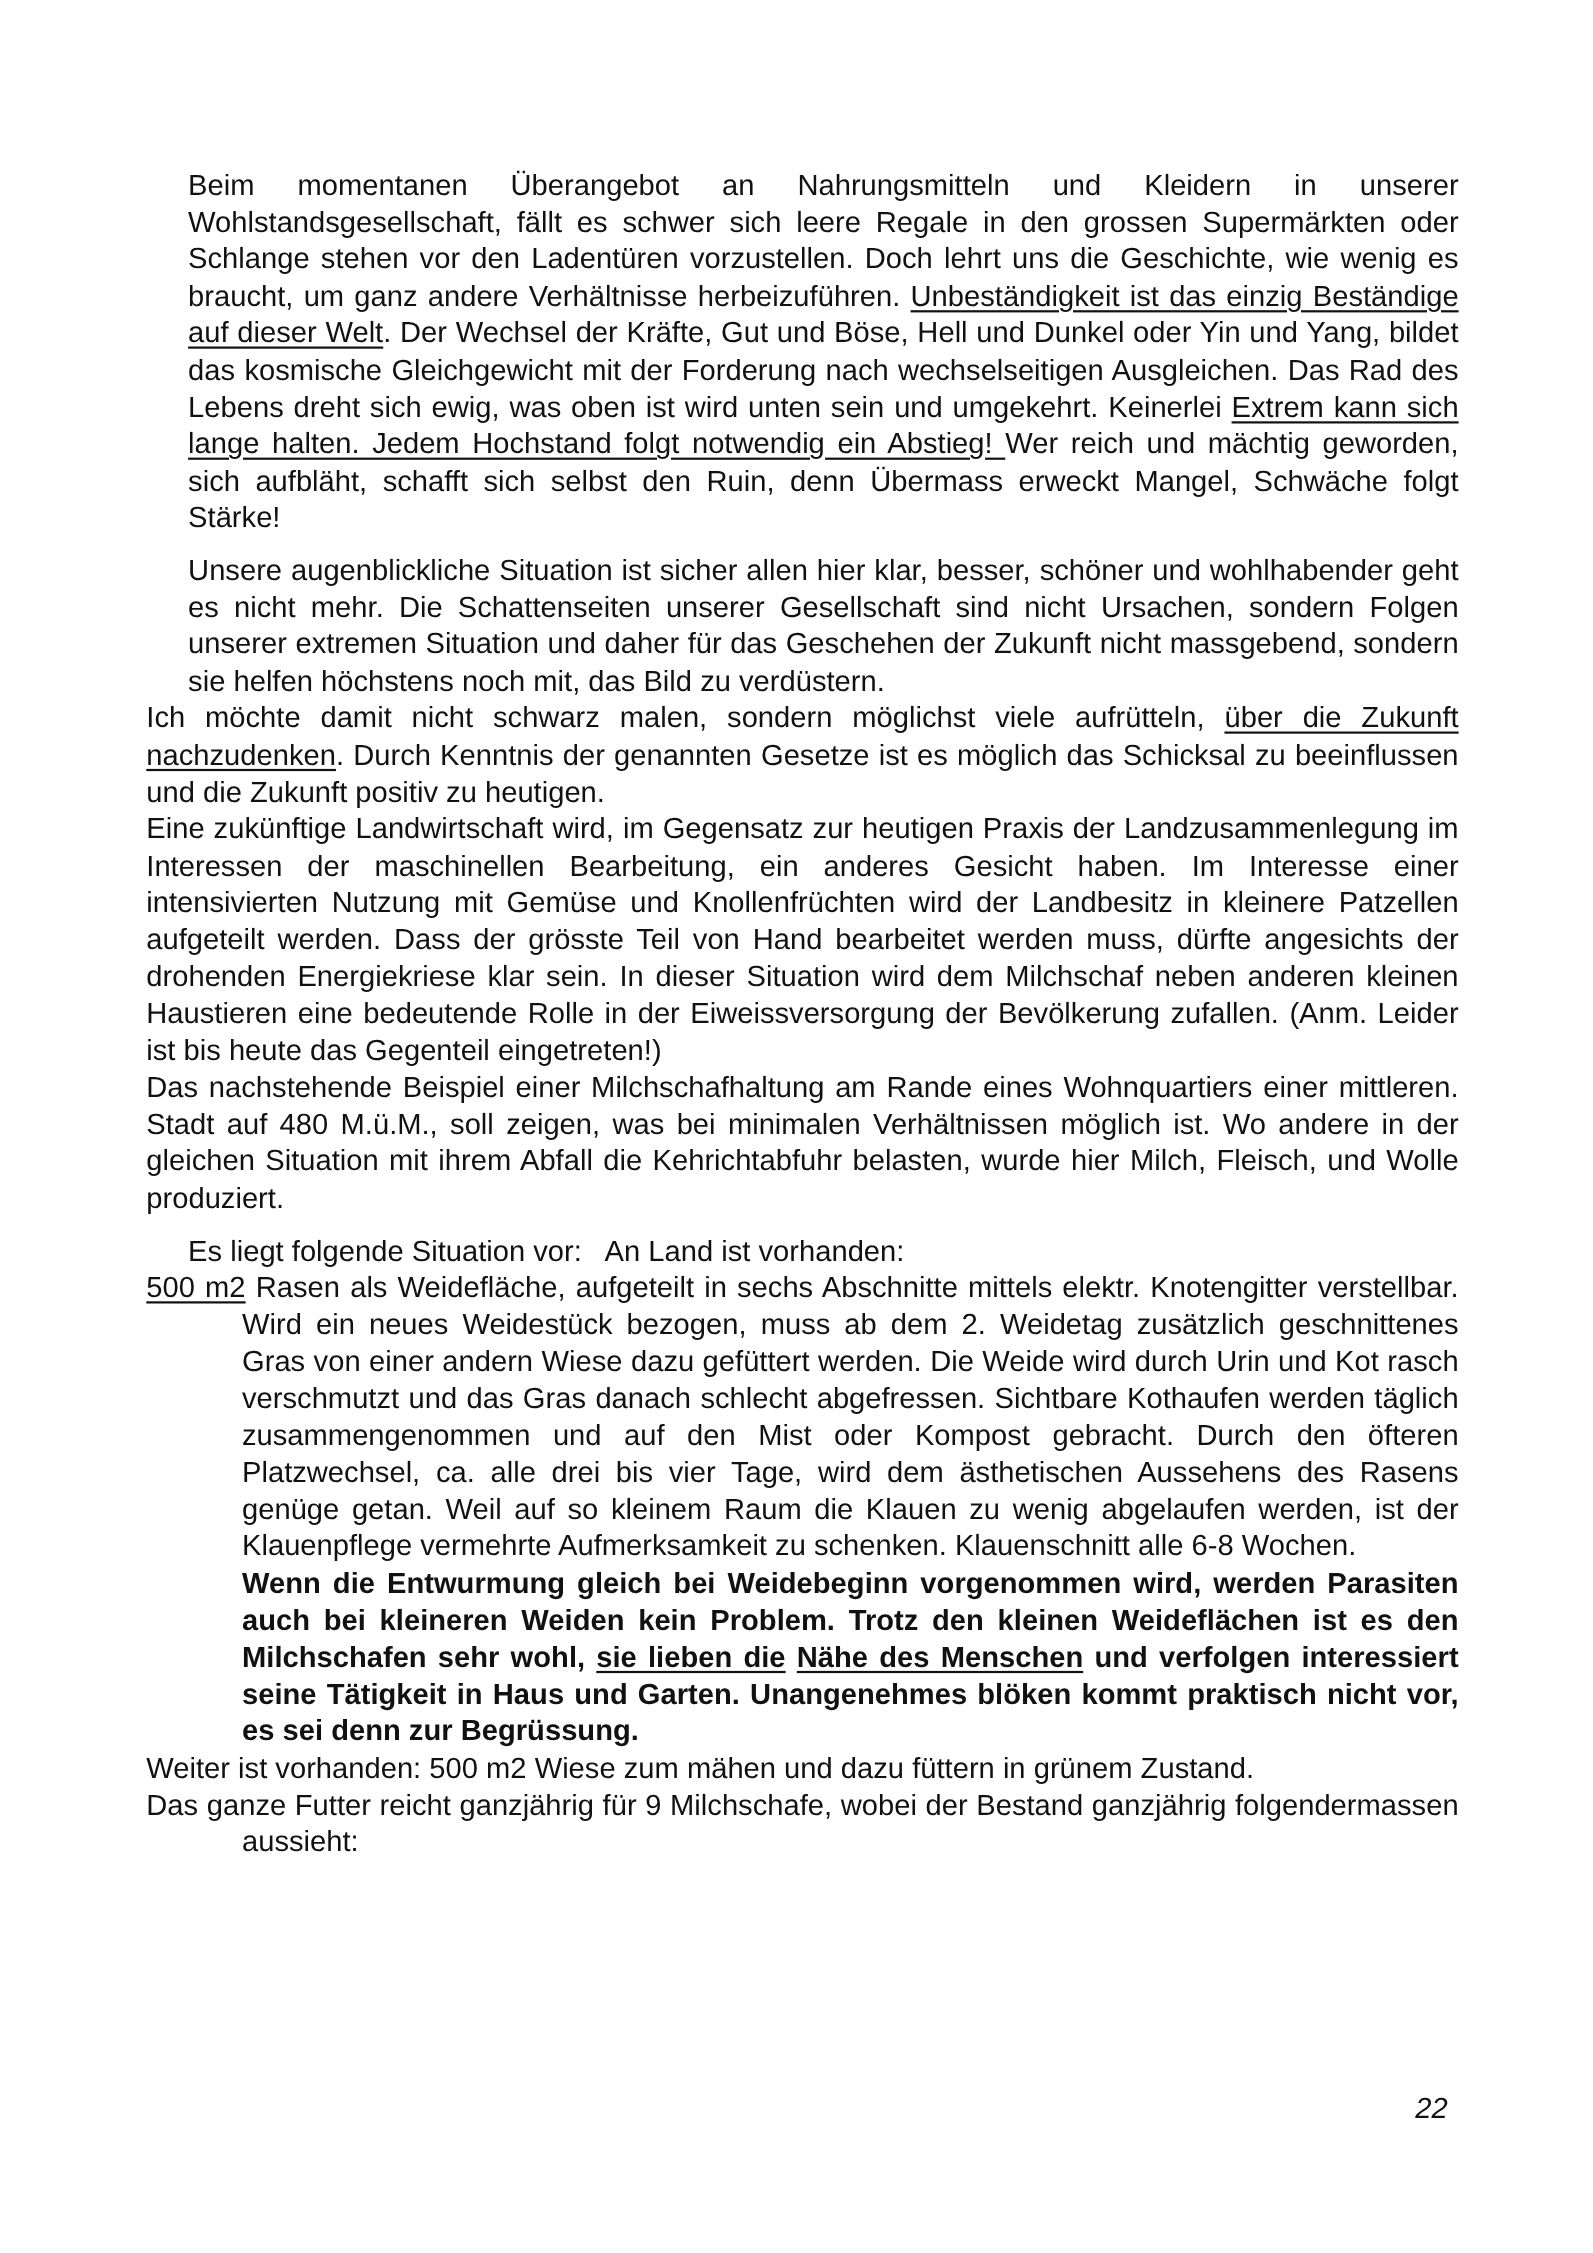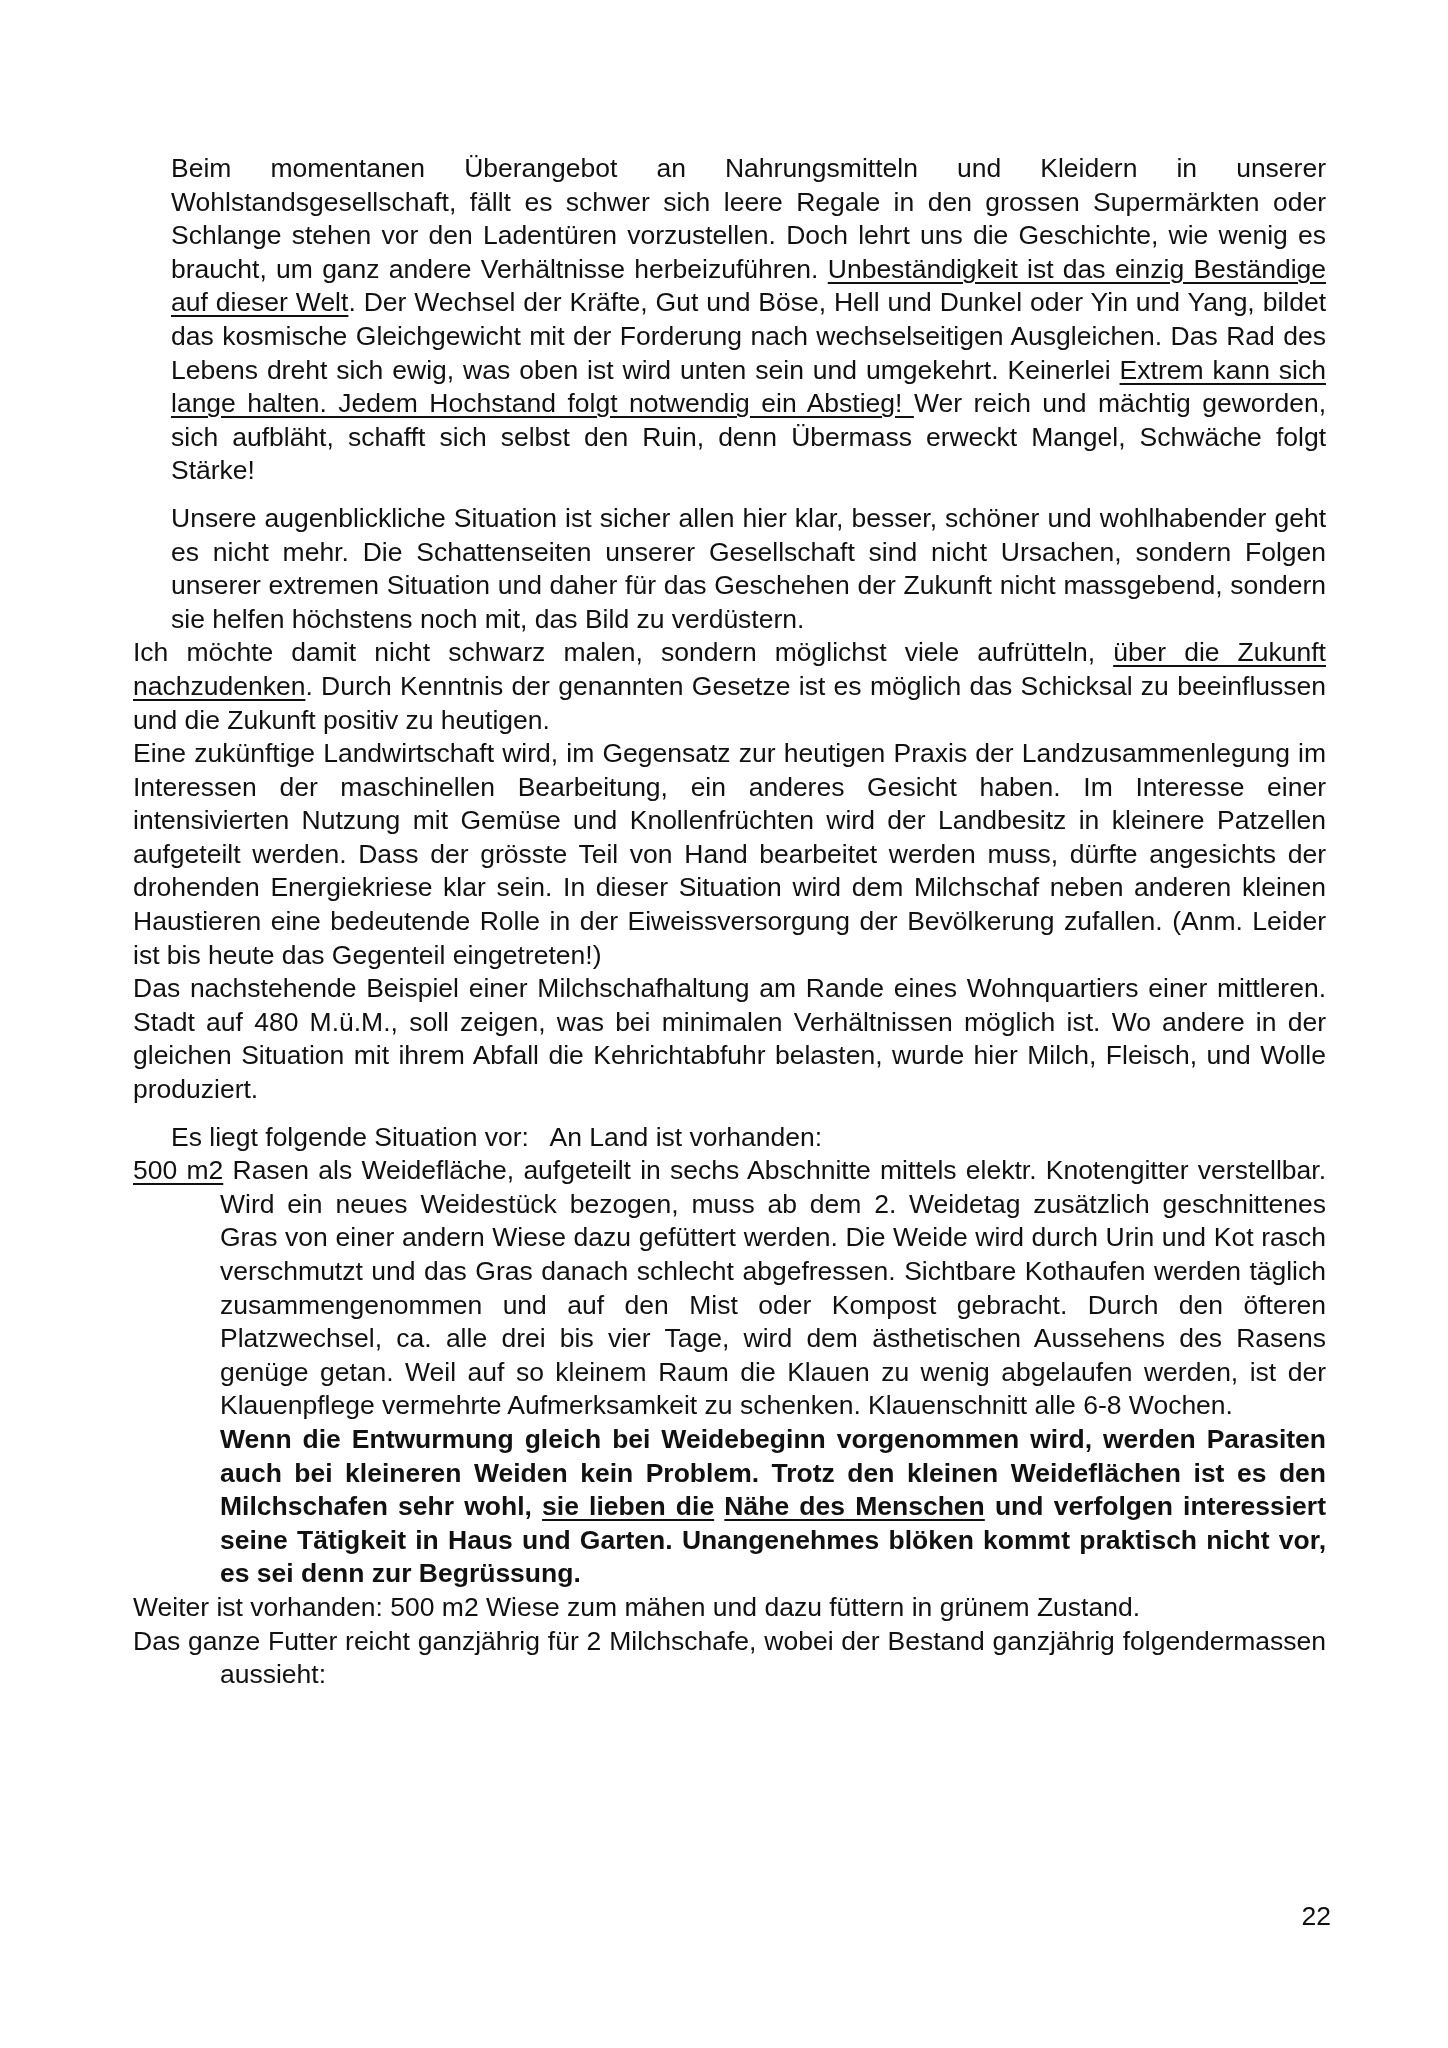--- a/index.html
+++ b/index.html
@@ -11,21 +11,21 @@
     line-height: 33.6px;
   }
   .page { position: absolute; left: 133px; top: 138px; width: 1193px; }
   p { margin: 0; text-align: justify; }
   .gap { margin-top: 14px; margin-left: 38px; }
   .it { font-style: italic; }
   u { text-decoration: underline; text-decoration-thickness: 2px; text-underline-offset: 4px; }
   .hang { padding-left: 87px; text-indent: -87px; }
   .indent { padding-left: 87px; font-weight: bold; }
   .lastline-left { text-align-last: left; }
-  .page-number { position: absolute; right: 117px; top: 1900px; font-size: 26.5px; }
+  .page-number { position: absolute; right: 132px; top: 1900px; font-size: 26.5px; font-style: italic; }
 </style>
 </head>
 <body>
 
 <div class="page">
 
 
   <p class="gap">
     <span>Beim momentanen Überangebot an Nahrungsmitteln und Kleidern in unserer Wohlstandsgesellschaft, fällt es schwer sich leere Regale in den grossen Supermärkten oder Schlange stehen vor den Ladentüren vorzustellen. Doch lehrt uns die Geschichte, wie wenig es braucht, um ganz andere Verhältnisse herbeizuführen. </span><u>Unbeständigkeit ist das einzig Beständige auf dieser Welt</u><span>. Der Wechsel der Kräfte, Gut und Böse, Hell und Dunkel oder Yin und Yang, bildet das kosmische Gleichgewicht mit der Forderung nach wechselseitigen Ausgleichen. Das Rad des Lebens dreht sich ewig, was oben ist wird unten sein und umgekehrt. Keinerlei </span><u>Extrem kann sich lange halten. Jedem Hochstand folgt notwendig ein Abstieg! </u><span>Wer reich und mächtig geworden, sich aufbläht, schafft sich selbst den Ruin, denn Übermass erweckt Mangel, Schwäche folgt Stärke!</span>
   </p>
@@ -46,17 +46,17 @@
     <u>500 m2</u><span> Rasen als Weidefläche, aufgeteilt in sechs Abschnitte mittels elektr. Knotengitter verstellbar. Wird ein neues Weidestück bezogen, muss ab dem 2. Weidetag zusätzlich geschnittenes Gras von einer andern Wiese dazu gefüttert werden. Die Weide wird durch Urin und Kot rasch verschmutzt und das Gras danach schlecht abgefressen. Sichtbare Kothaufen werden täglich zusammengenommen und auf den Mist oder Kompost gebracht. Durch den öfteren Platzwechsel, ca. alle drei bis vier Tage, wird dem ästhetischen Aussehens des Rasens genüge getan. Weil auf so kleinem Raum die Klauen zu wenig abgelaufen werden, ist der Klauenpflege vermehrte Aufmerksamkeit zu schenken. Klauenschnitt alle 6-8 Wochen.</span>
   </p>
 
   <p class="indent">
     <span>Wenn die Entwurmung gleich bei Weidebeginn vorgenommen wird, werden Parasiten auch bei kleineren Weiden kein Problem. Trotz den kleinen Weideflächen ist es den Milchschafen sehr wohl, </span><u>sie lieben die</u><span> </span><u>Nähe des Menschen</u><span> und verfolgen interessiert seine Tätigkeit in Haus und Garten. Unangenehmes blöken kommt praktisch nicht vor, es sei denn zur Begrüssung.</span>
   </p>
 
   <p class="lastline-left">Weiter ist vorhanden: 500 m2 Wiese zum mähen und dazu füttern in grünem Zustand.</p>
 
 
-  <p class="hang">Das ganze Futter reicht ganzjährig für 2 Milchschafe, wobei der Bestand ganzjährig folgendermassen aussieht:</p>
+  <p class="hang">Das ganze Futter reicht ganzjährig für 9 Milchschafe, wobei der Bestand ganzjährig folgendermassen aussieht:</p>
 
 </div>
 
 <div class="page-number">22</div>
 
 </body></html>

